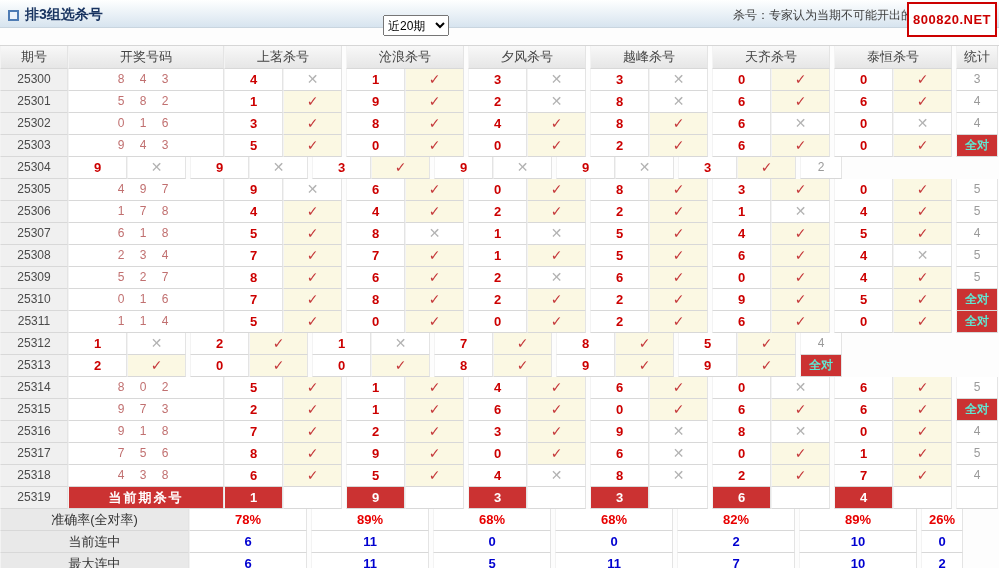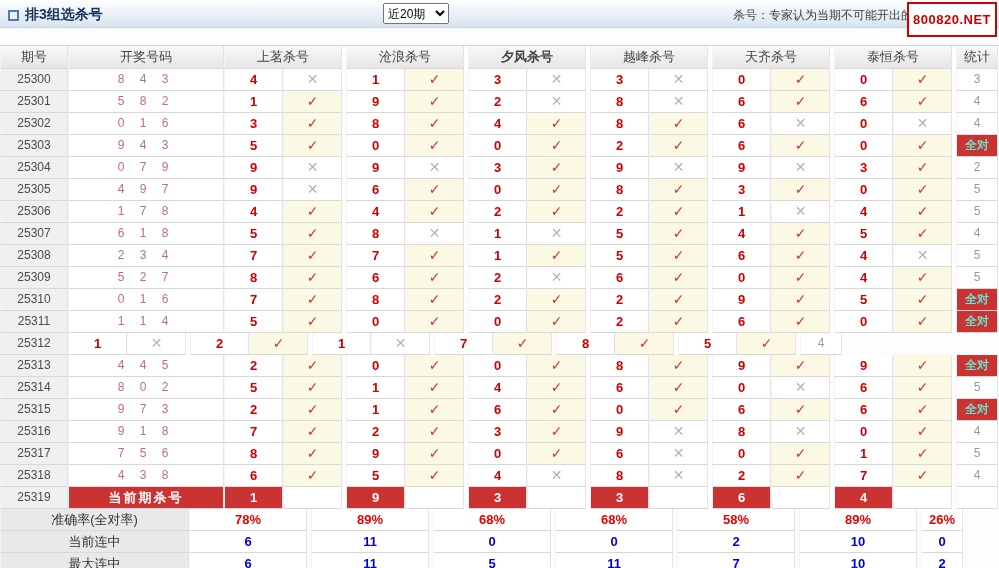--- a/index.html
+++ b/index.html
@@ -12,21 +12,21 @@
   }
   
   .topbar {
     position: relative; height: 28px;
     background: linear-gradient(#feffff, #d7e4ef);
     border-bottom: 1px solid #c9d5df;
   }
   .title-wrap { position:absolute; left:8px; top:6px; display:flex; align-items:center; gap:6px; }
   .cb-square { width:11px; height:11px; border:2px solid #4f7cb4; background:#eef4fb; }
   .page-title { font-size:14px; font-weight:bold; color:#17325f; }
-  .range-select { position:absolute; left:383px; top:3px; width:66px; height:21px; font-size:12px; }
+  .range-select { position:absolute; left:383px; top:15px; width:66px; height:21px; font-size:12px; }
   .note { position:absolute; left:733px; top:7px; width:192px; font-size:12px; color:#3d3d3d; white-space:nowrap; overflow:hidden; }
   .site-badge {
     position:absolute; right:2px; top:2px;
     border:2px solid #cc0000; color:#cc0000; background:#fff;
     font-size:13px; font-weight:bold; padding:8px 4px; letter-spacing:0.5px;
   }
   
   .tbl { margin-top:17px; border-top:1px solid #d6d6d6; }
   .trow { display:flex; height:22px; line-height:21px; }
   .hrow { height:23px; line-height:22px; }
@@ -67,21 +67,21 @@
   <span class="note">杀号：专家认为当期不可能开出的号</span>
   <span class="site-badge">800820.NET</span>
 </div>
 
 <div class="tbl" id="tbl">
     <div class="trow hrow">
       <div class="cell c-period hcell" style="letter-spacing: 0px; color: rgb(68, 68, 68);">期号</div>
       <div class="cell c-draw hcell" style="letter-spacing: 0px; color: rgb(68, 68, 68);">开奖号码</div>
       <div class="cell c-group hcell" style="letter-spacing: 0px; color: rgb(68, 68, 68);">上茗杀号</div>
       <div class="cell c-group hcell" style="letter-spacing: 0px; color: rgb(68, 68, 68);">沧浪杀号</div>
-      <div class="cell c-group hcell" style="letter-spacing: 0px; color: rgb(68, 68, 68); font-weight: bold;">夕风杀号</div>
+      <div class="cell c-group hcell" style="letter-spacing: 0px; color: rgb(68, 68, 68);">夕风杀号</div>
       <div class="cell c-group hcell" style="letter-spacing: 0px; color: rgb(68, 68, 68);">越峰杀号</div>
       <div class="cell c-group hcell" style="letter-spacing: 0px; color: rgb(68, 68, 68);">天齐杀号</div>
       <div class="cell c-group hcell" style="letter-spacing: 0px; color: rgb(68, 68, 68);">泰恒杀号</div>
       <div class="cell c-stat hcell" style="letter-spacing: 0px; color: rgb(68, 68, 68);">统计</div>
     </div>
     <div class="trow ">
       <div class="cell c-period">25300</div>
       <div class="cell c-draw">8 4 3</div>
       <div class="cell c-num">4</div>
       <div class="cell c-mark miss">✕</div>
@@ -143,21 +143,20 @@
       <div class="cell c-num">2</div>
       <div class="cell c-mark hit">✓</div>
       <div class="cell c-num">6</div>
       <div class="cell c-mark hit">✓</div>
       <div class="cell c-num">0</div>
       <div class="cell c-mark hit">✓</div>
       <div class="cell c-stat allok">全对</div>
     </div>
     <div class="trow ">
       <div class="cell c-period">25304</div>
-      <div class="cell c-draw">0 7 9</div>
       <div class="cell c-num">9</div>
       <div class="cell c-mark miss">✕</div>
       <div class="cell c-num">9</div>
       <div class="cell c-mark miss">✕</div>
       <div class="cell c-num">3</div>
       <div class="cell c-mark hit">✓</div>
       <div class="cell c-num">9</div>
       <div class="cell c-mark miss">✕</div>
       <div class="cell c-num">9</div>
       <div class="cell c-mark miss">✕</div>
@@ -295,21 +294,20 @@
       <div class="cell c-num">7</div>
       <div class="cell c-mark hit">✓</div>
       <div class="cell c-num">8</div>
       <div class="cell c-mark hit">✓</div>
       <div class="cell c-num">5</div>
       <div class="cell c-mark hit">✓</div>
       <div class="cell c-stat">4</div>
     </div>
     <div class="trow ">
       <div class="cell c-period">25313</div>
-      <div class="cell c-draw">4 4 5</div>
       <div class="cell c-num">2</div>
       <div class="cell c-mark hit">✓</div>
       <div class="cell c-num">0</div>
       <div class="cell c-mark hit">✓</div>
       <div class="cell c-num">0</div>
       <div class="cell c-mark hit">✓</div>
       <div class="cell c-num">8</div>
       <div class="cell c-mark hit">✓</div>
       <div class="cell c-num">9</div>
       <div class="cell c-mark hit">✓</div>
@@ -418,21 +416,21 @@
       <div class="cell c-num">4</div>
       <div class="cell c-mark"></div>
       <div class="cell c-stat"></div>
     </div>
     <div class="trow pct">
       <div class="cell c-label">准确率(全对率)</div>
       <div class="cell c-val">78%</div>
       <div class="cell c-val">89%</div>
       <div class="cell c-val">68%</div>
       <div class="cell c-val">68%</div>
-      <div class="cell c-val">58%</div>
+      <div class="cell c-val">82%</div>
       <div class="cell c-val">89%</div>
       <div class="cell c-stat">26%</div>
     </div>
     <div class="trow count">
       <div class="cell c-label">当前连中</div>
       <div class="cell c-val">6</div>
       <div class="cell c-val">11</div>
       <div class="cell c-val">0</div>
       <div class="cell c-val">0</div>
       <div class="cell c-val">2</div>

